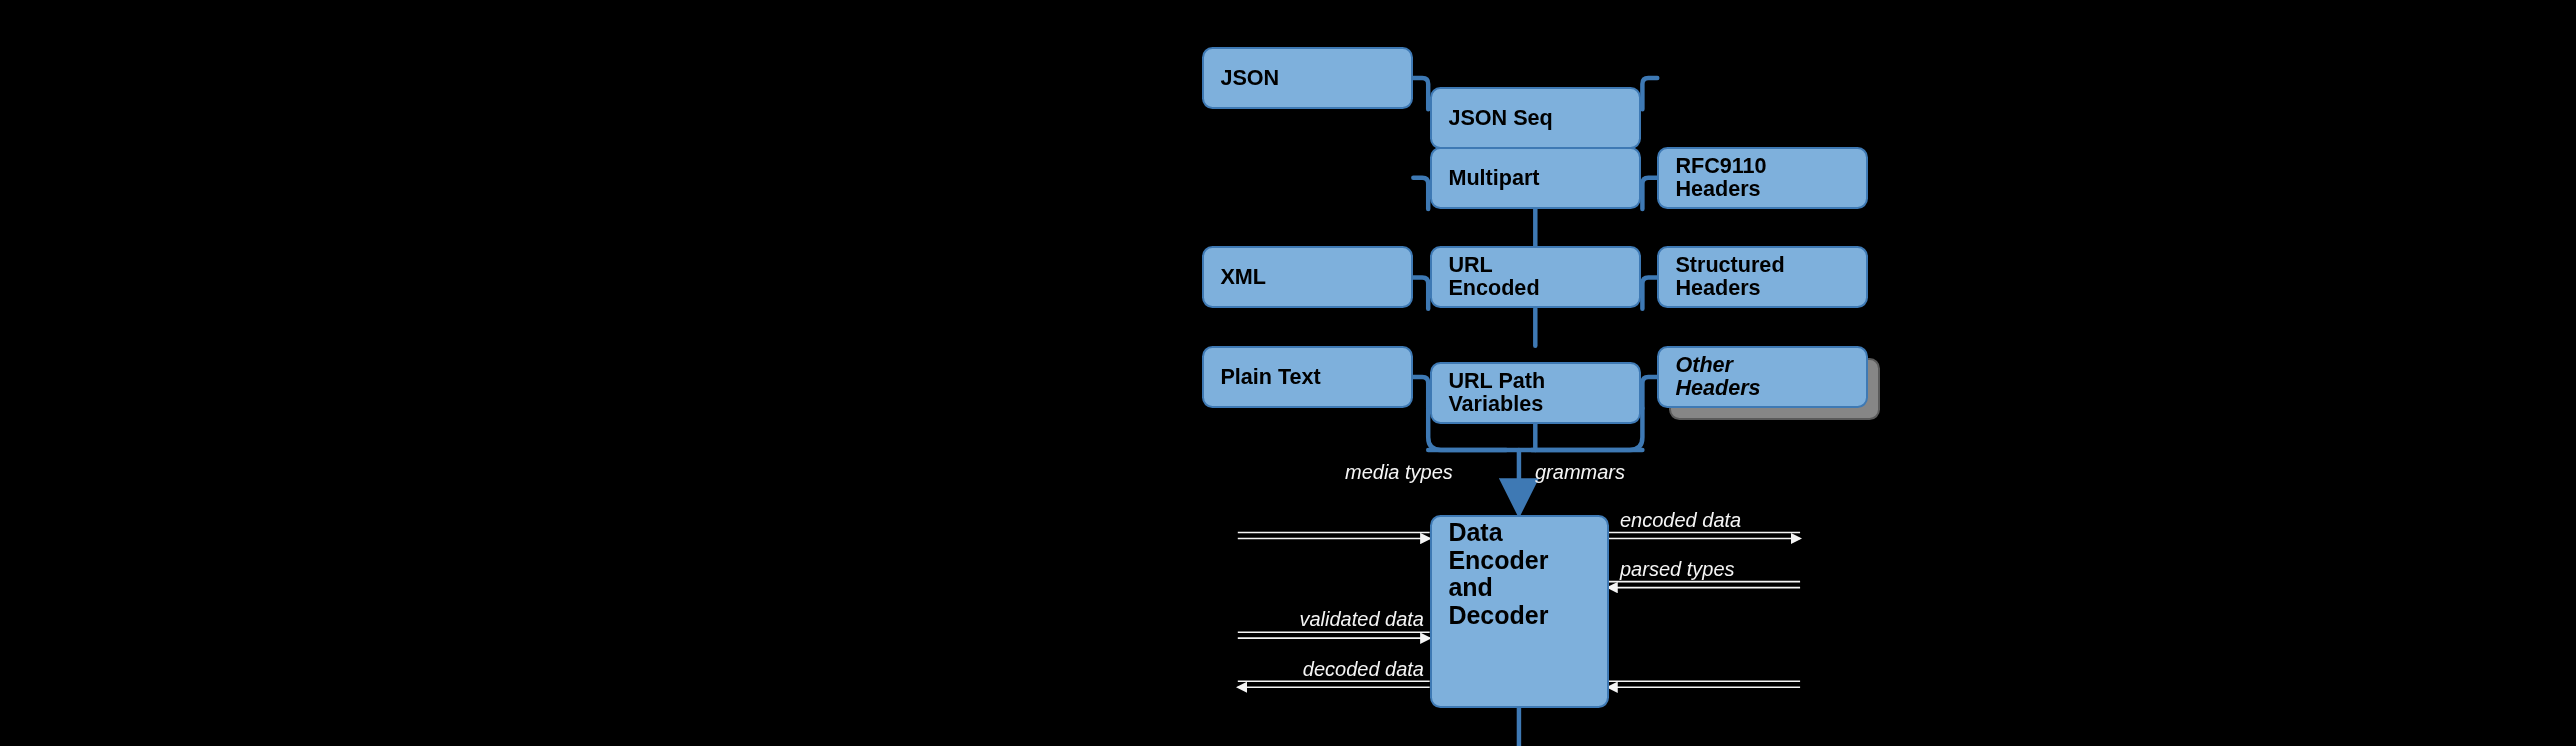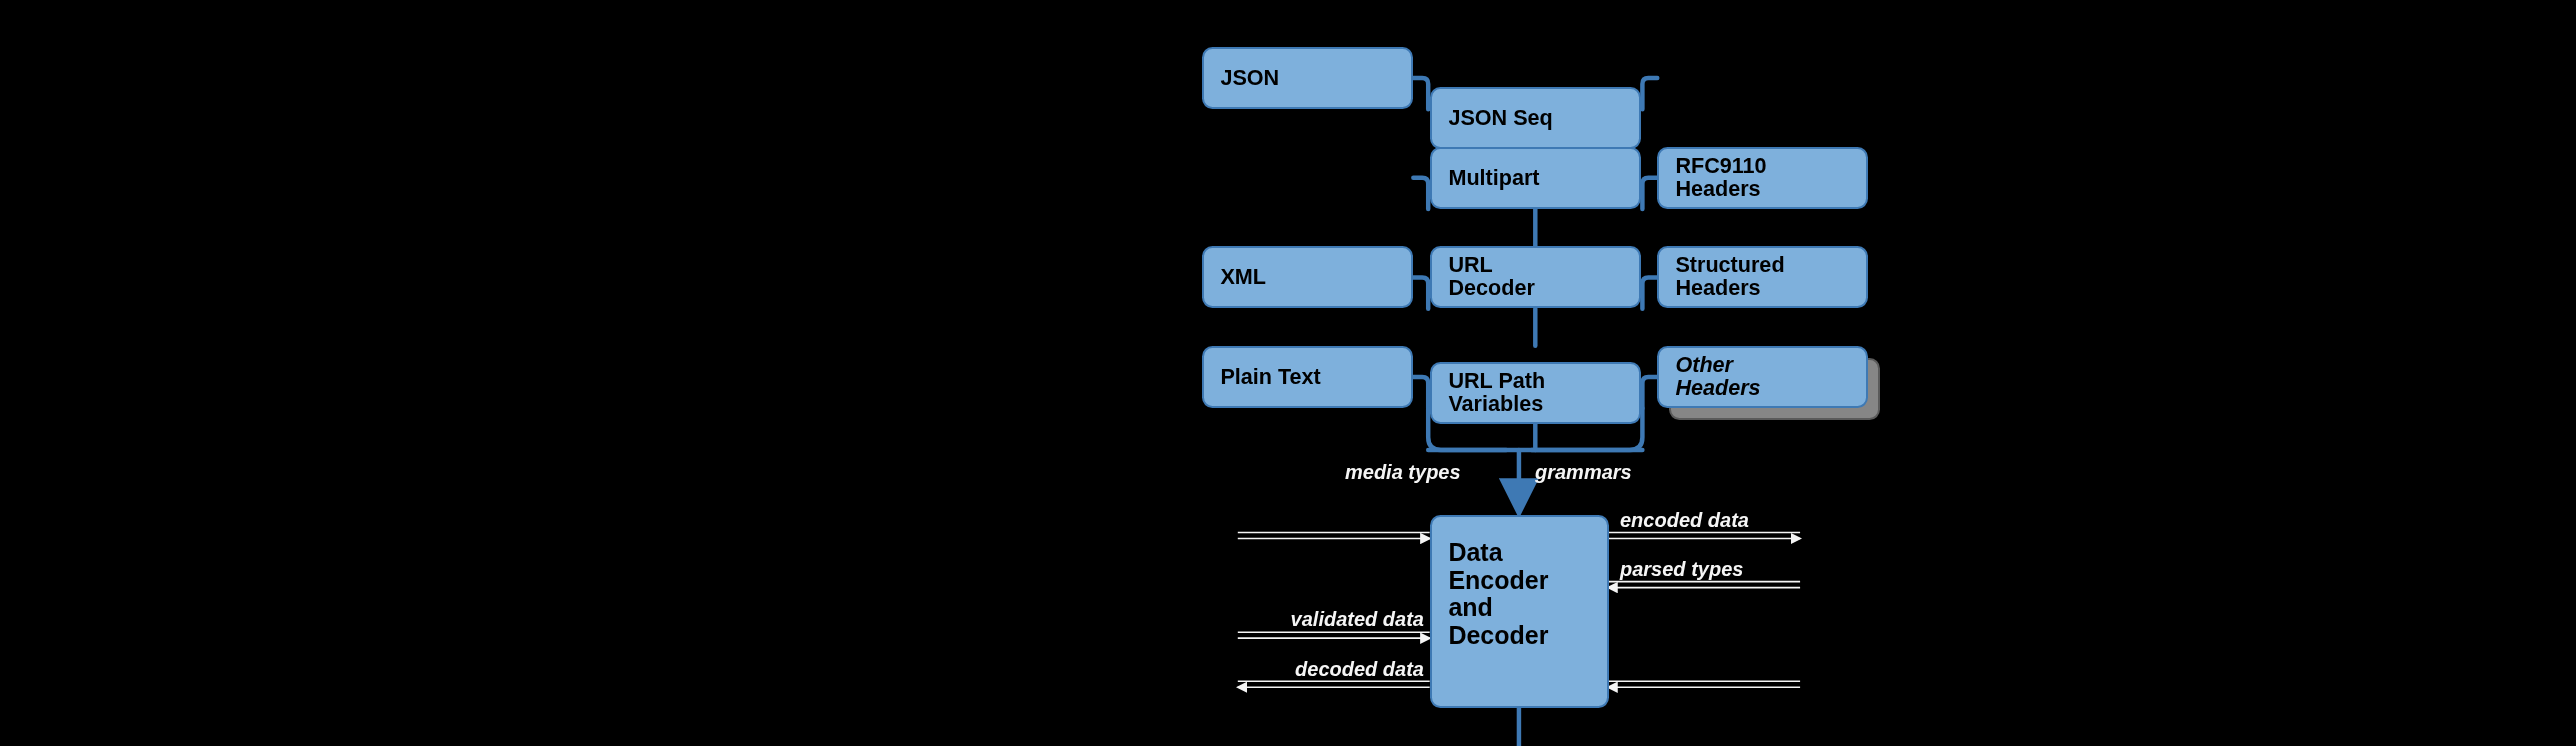--- a/index.html
+++ b/index.html
@@ -33,36 +33,36 @@
     height: 62px;
     font-size: 21.6px;
     line-height: 1.05;
   }
   .box.big {
     width: 179px;
     height: 193px;
     font-size: 25px;
     line-height: 1.1;
     align-items: flex-start;
-    padding-top: 22px;
+    padding-top: 2px;
   }
   .shadow-box {
     position: absolute;
     width: 211px;
     height: 62px;
     background: #868686;
     border: 2.2px solid #5a5a5a;
     border-radius: 10.4px;
     box-sizing: border-box;
   }
   .label {
     position: absolute;
     color: #F5F5F5;
     font-style: italic;
-    font-weight: 700;
+    font-weight: 400;
     font-size: 20px;
     white-space: nowrap;
   }
   svg.lines {
     position: absolute;
     left: 0;
     top: 0;
     width: 2576px;
     height: 746px;
     pointer-events: none;
@@ -144,21 +144,21 @@
       <span>Plain Text</span>
     </div>
 
   <div class="box small" style="left:1430px; top:47px;margin-top:40px;">
       <span>JSON Seq</span>
     </div>
   <div class="box small" style="left:1430px; top:147px;">
       <span>Multipart</span>
     </div>
   <div class="box small" style="left:1430px; top:246px; white-space:pre-line;"><span>URL
-Decoder</span></div>
+Encoded</span></div>
   <div class="box small" style="left:1430px; top:362px; white-space:pre-line;"><span>URL Path
 Variables</span></div>
 
   <div class="box small" style="left:1657px; top:147px; white-space:pre-line;"><span>RFC9110
 Headers</span></div>
   <div class="box small" style="left:1657px; top:246px; white-space:pre-line;"><span>Structured
 Headers</span></div>
   <div class="box small" style="left:1657px; top:346px; white-space:pre-line;font-style:italic;"><span>Other
 Headers</span></div>
 

